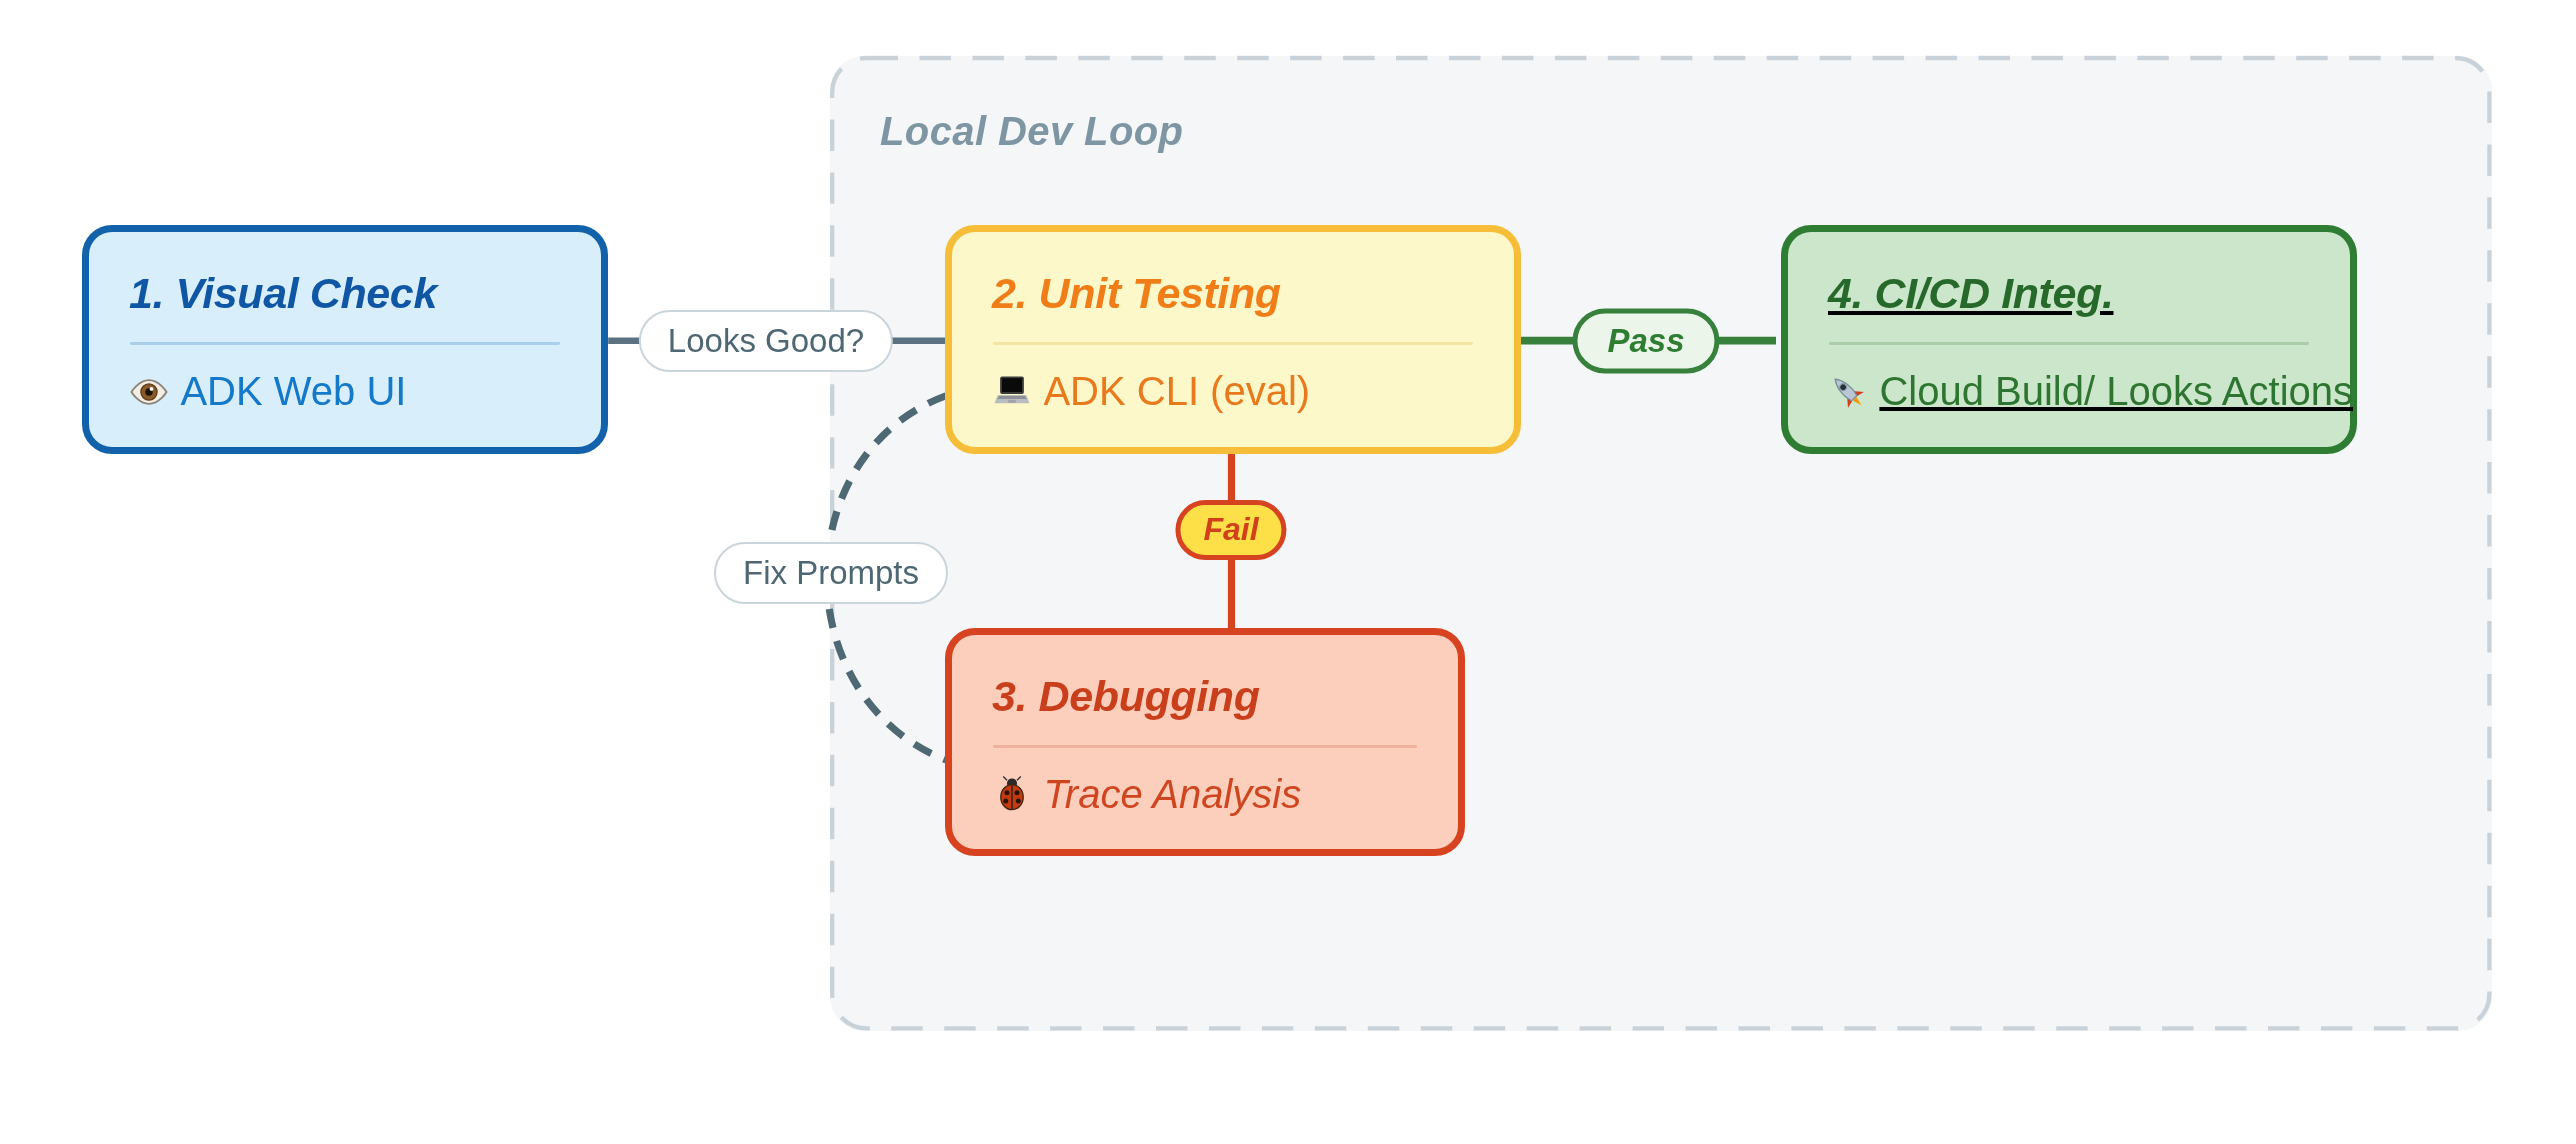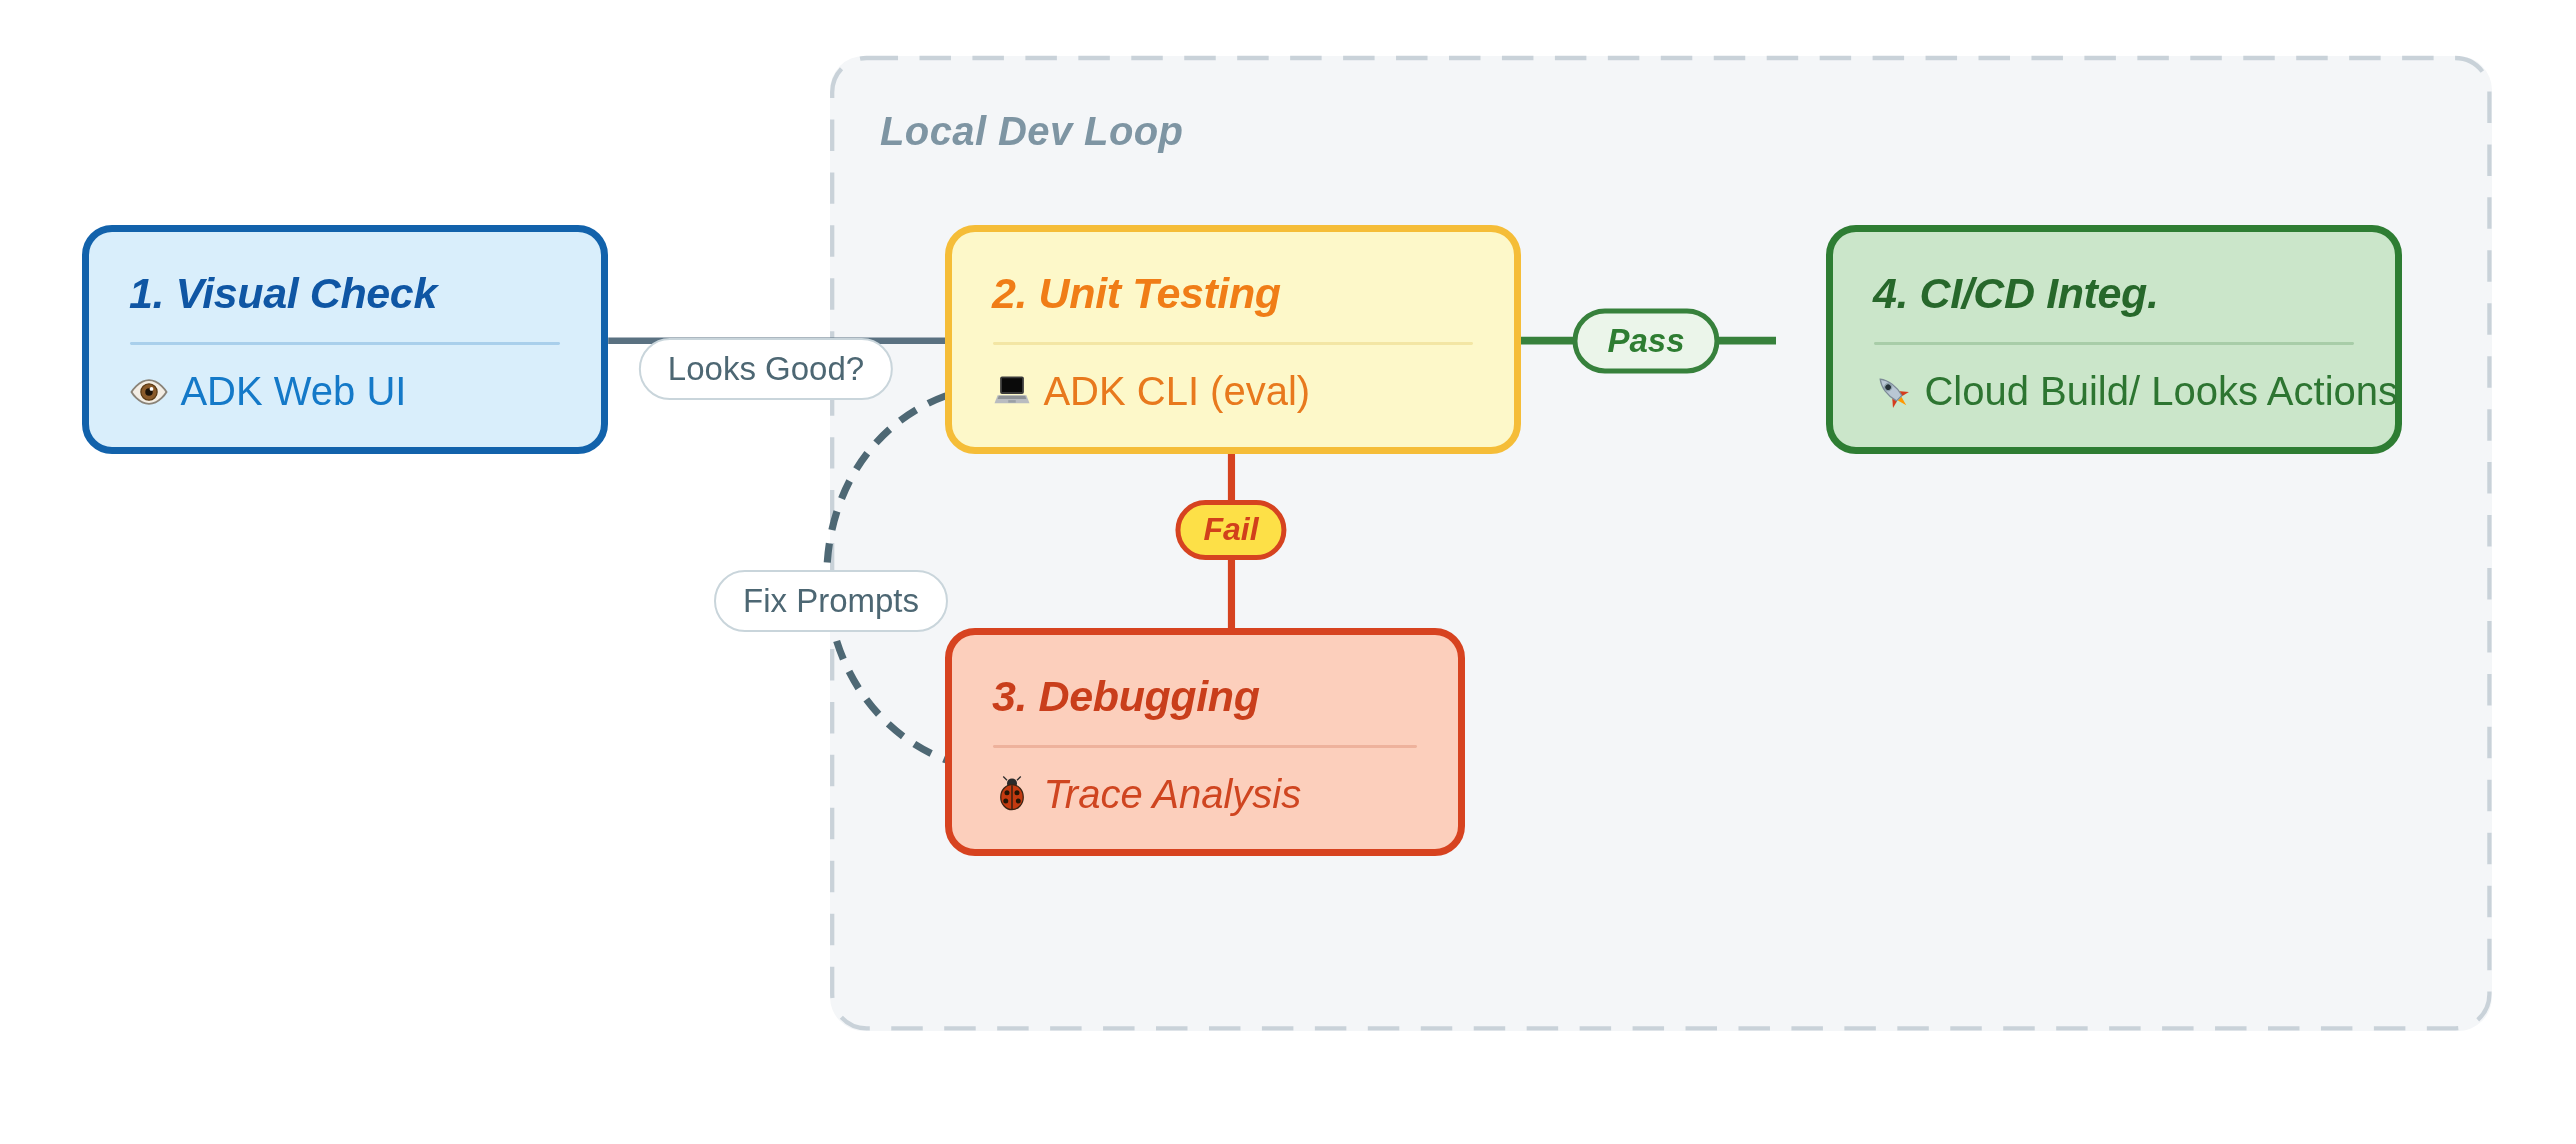--- a/index.html
+++ b/index.html
@@ -93,22 +93,22 @@
 
   #node-debugging {
     left: 945px; top: 628px; width: 520px; height: 228px;
     background: #fccfbc; border-color: #d74320;
   }
   #node-debugging .node-title { color: #c93e1b; }
   #node-debugging .node-divider { background: #eeb29c; }
   #node-debugging .node-body { color: #cf4520; font-style: italic; }
 
   #node-cicd {
-    left: 1826px; top: 225px; width: 576px; height: 229px;
-    background: #cbe6ca; border-color: #2e7d33;
+    left: 1781px; top: 225px; width: 576px; height: 229px;
+    background: #cbe6ca; border-color: #2e7d33; text-decoration: underline;
   }
   #node-cicd .node-title { color: #27682b; }
   #node-cicd .node-divider { background: #a8cda8; }
   #node-cicd .node-body { color: #2d7531; }
 
   
   .pill {
     position: absolute;
     transform: translate(-50%, -50%);
     border-radius: 50px;
@@ -117,21 +117,20 @@
     display: flex;
     align-items: center;
     justify-content: center;
   }
   .pill-plain {
     background: #ffffff;
     border: 2.9px solid #c9d5db;
     color: #4d6773;
     font-size: 33px;
     padding: 10px 27px;
-    margin-top: 28px;
   }
   #pill-looks-good { left: 766px; top: 341px; }
   #pill-fix-prompts { left: 831px; top: 573px; }
   #pill-pass {
     left: 1646px; top: 341px;
     background: #ebf5ea;
     border: 5px solid #37813c;
     color: #2e7d32;
     font-size: 33px;
     font-weight: 700;

